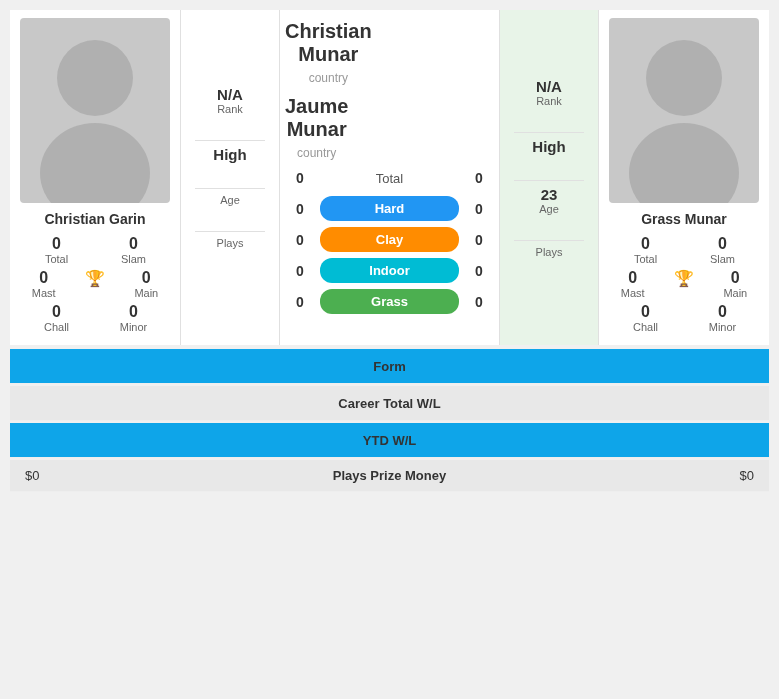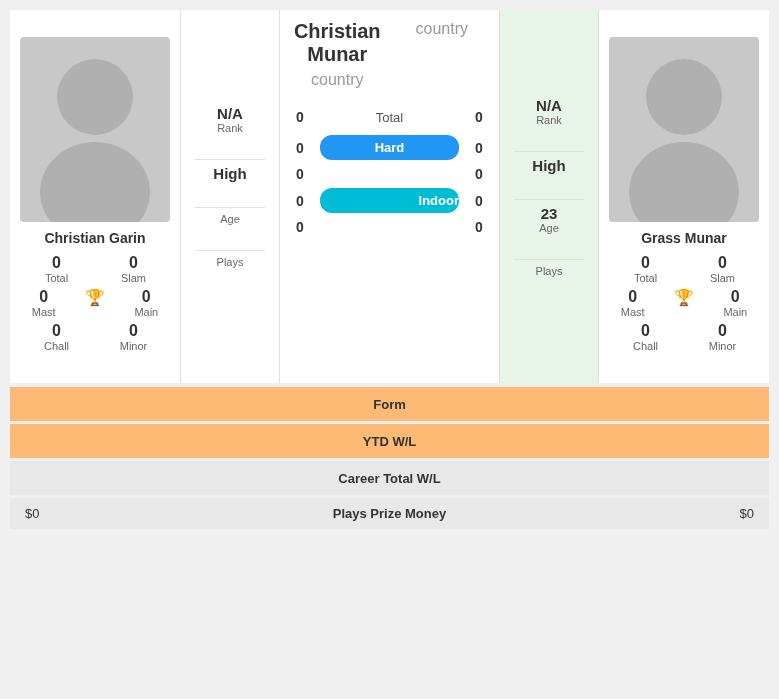--- a/index.html
+++ b/index.html
@@ -14,21 +14,21 @@
     .main-container {
       background: #f0f0f0;
       padding: 10px;
     }
 
     
     .player-card {
       display: flex;
       flex-direction: column;
       align-items: center;
-      padding: 27px 8px;
+      padding: 8px 8px;
       min-width: 170px;
     }
 
     .player-avatar {
       width: 150px;
       height: 185px;
       background: #c8c8c8;
       border-radius: 4px;
       display: flex;
       align-items: center;
@@ -113,23 +113,23 @@
     }
 
     .player-header-name {
       font-size: 20px;
       font-weight: bold;
       text-align: center;
       margin-bottom: 5px;
     }
 
     .country-img {
-      font-size: 16px;
+      font-size: 12px;
       color: #999;
-      margin-bottom: 20px;
+      margin-bottom: 10px;
     }
 
     .surface-row {
       display: flex;
       align-items: center;
       width: 100%;
       margin-bottom: 6px;
       justify-content: space-between;
     }
 
@@ -162,21 +162,21 @@
     .total-label {
       flex: 1;
       text-align: center;
       font-size: 13px;
       color: #555;
       margin: 0 5px;
     }
 
     .surface-hard { background-color: #2196F3; }
     .surface-clay { background-color: #FF8C00; }
-    .surface-indoor { background-color: #00BCD4; text-align: right; }
+    .surface-indoor { background-color: #00BCD4; }
     .surface-grass { background-color: #4CAF50; }
 
     .stat-section-row {
       display: flex;
       justify-content: space-between;
       padding: 8px 15px;
       border-bottom: 1px solid #eee;
       background: #fff;
       margin-bottom: 2px;
     }
@@ -190,21 +190,21 @@
 
     .stat-section-value {
       font-size: 13px;
       color: #333;
     }
 
     .full-row {
       width: 100%;
       text-align: center;
       padding: 8px 15px;
-      background: #fdba74;
+      background: #0ea5e9;
       margin-bottom: 2px;
       border-bottom: 1px solid #eee;
     }
 
     .right-player-info {
       display: flex;
       flex-direction: column;
       align-items: center;
       justify-content: center;
       min-width: 100px;
@@ -298,58 +298,64 @@
       <div class="info-item">
         <div class="info-label">Age</div>
       </div>
       <div class="info-divider"></div>
       <div class="info-item">
         <div class="info-label">Plays</div>
       </div>
     </div>
 
     <div class="center-section">
-      <div style="display:flex; align-items:flex-start; width:100%;">
+      <div style="display:flex; align-items:flex-start; width:100%;flex-direction:column;">
         <div style="flex:1; text-align:center;">
           <div class="player-header-name">
             <span>Christian</span><br>
             <span>Munar</span>
           </div>
           <div class="country-img">country</div>
         </div>
         <div style="flex:1; text-align:center;">
+          <div class="player-header-name">
+            <span>Jaume</span><br>
+            <span>Munar</span>
+          </div>
           <div class="country-img">country</div>
         </div>
       </div>
 
       <div class="surface-total-row">
         <span class="surface-score">0</span>
         <span class="total-label">Total</span>
         <span class="surface-score">0</span>
       </div>
 
       <div class="surface-row">
         <span class="surface-score">0</span>
         <span class="surface-btn surface-hard">Hard</span>
         <span class="surface-score">0</span>
       </div>
 
       <div class="surface-row">
         <span class="surface-score">0</span>
+        <span class="surface-btn surface-clay">Clay</span>
         <span class="surface-score">0</span>
       </div>
 
       <div class="surface-row">
         <span class="surface-score">0</span>
         <span class="surface-btn surface-indoor">Indoor</span>
         <span class="surface-score">0</span>
       </div>
 
       <div class="surface-row">
         <span class="surface-score">0</span>
+        <span class="surface-btn surface-grass">Grass</span>
         <span class="surface-score">0</span>
       </div>
     </div>
 
     <div class="right-player-info">
       <div class="info-item">
         <div class="info-value">N/A</div>
         <div class="info-label">Rank</div>
       </div>
       <div class="info-divider"></div>
@@ -409,26 +415,26 @@
         </div>
       </div>
     </div>
 
   </div>
 
   <div class="full-row">
     <span class="stat-section-label">Form</span>
   </div>
 
+  <div class="full-row" style="background:#e8e8e8;">
+    <span class="stat-section-label">Career Total W/L</span>
+  </div>
+
   <div class="full-row">
     <span class="stat-section-label">YTD W/L</span>
-  </div>
-
-  <div class="full-row" style="background:#e8e8e8;">
-    <span class="stat-section-label">Career Total W/L</span>
   </div>
 
   <div class="stat-section-row" style="background:#e8e8e8;">
     <span class="stat-section-value">$0</span>
     <span class="stat-section-label">Plays Prize Money</span>
     <span class="stat-section-value">$0</span>
   </div>
 
 
 </div>

